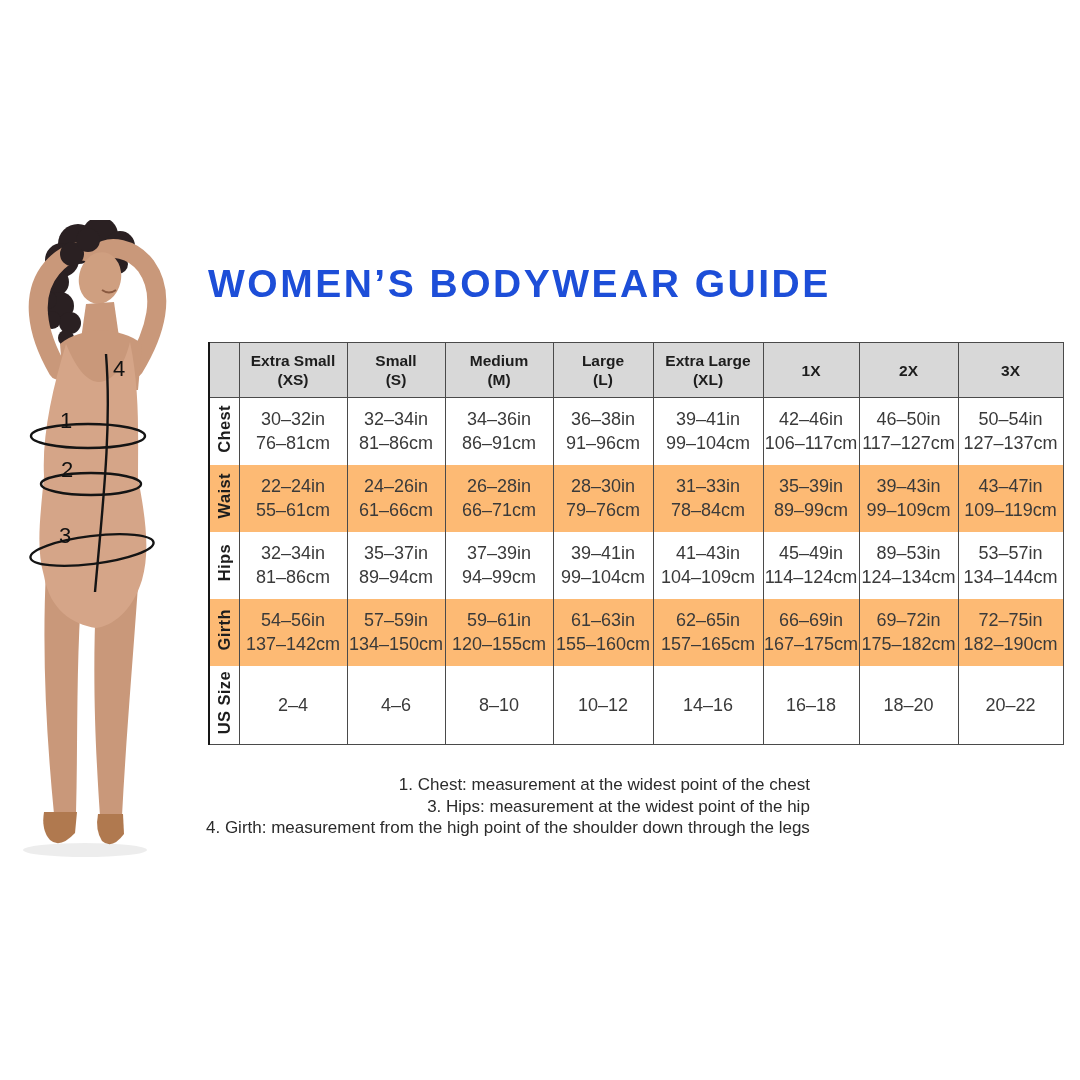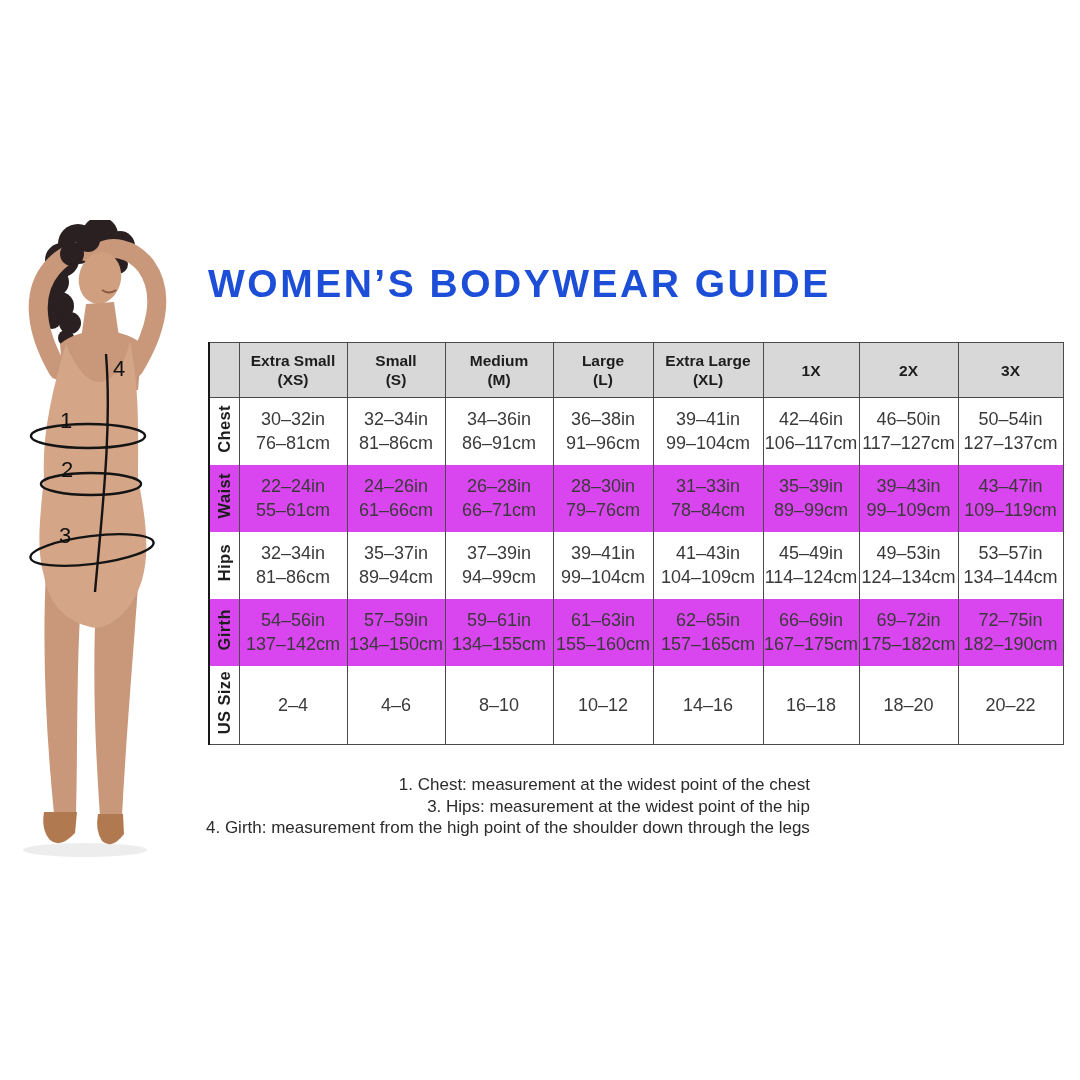--- a/index.html
+++ b/index.html
@@ -20,21 +20,21 @@
     border-top:1.5px solid #4a4a4a; border-bottom:1.5px solid #4a4a4a;
     border-right:1.5px solid #4a4a4a; border-left:2.5px solid #171717;
   }
   table.size-table th, table.size-table td {
     border-left:1.5px solid #4a4a4a; padding:0; text-align:center; vertical-align:middle;
   }
   table.size-table thead th {
     height:55px; background:#d8d8d8; border-bottom:1.5px solid #4a4a4a;
     font-size:15.5px; font-weight:700; color:#1d1d1d; line-height:19px;
   }
-  tr.band td, tr.band th { background:#d946ef; }
+  tr.band td, tr.band th { background:#fdba74; }
   tr.plain td, tr.plain th { background:#ffffff; }
   td .v1, td .v2 { font-size:18px; color:#3a3a3a; line-height:24px; }
   th.row-label { width:30px; }
   .vlabel {
     display:inline-block; writing-mode:vertical-rl; transform:rotate(180deg);
     font-size:16.5px; font-weight:700; color:#1d1d1d; letter-spacing:0.4px;
   }
   tr.r-measure td, tr.r-measure th { height:67px; }
   tr.r-last td, tr.r-last th { height:79px; }
   
@@ -250,41 +250,41 @@
           </td>
           <td>
             <div class="v1">41–43in</div>
             <div class="v2">104–109cm</div>
           </td>
           <td>
             <div class="v1">45–49in</div>
             <div class="v2">114–124cm</div>
           </td>
           <td>
-            <div class="v1">49–53in</div>
+            <div class="v1">89–53in</div>
             <div class="v2">124–134cm</div>
           </td>
           <td>
             <div class="v1">53–57in</div>
             <div class="v2">134–144cm</div>
           </td>
         </tr>
         <tr class="band r-measure">
           <th class="row-label"><span class="vlabel">Girth</span></th>
           <td>
             <div class="v1">54–56in</div>
             <div class="v2">137–142cm</div>
           </td>
           <td>
             <div class="v1">57–59in</div>
             <div class="v2">134–150cm</div>
           </td>
           <td>
             <div class="v1">59–61in</div>
-            <div class="v2">134–155cm</div>
+            <div class="v2">120–155cm</div>
           </td>
           <td>
             <div class="v1">61–63in</div>
             <div class="v2">155–160cm</div>
           </td>
           <td>
             <div class="v1">62–65in</div>
             <div class="v2">157–165cm</div>
           </td>
           <td>

